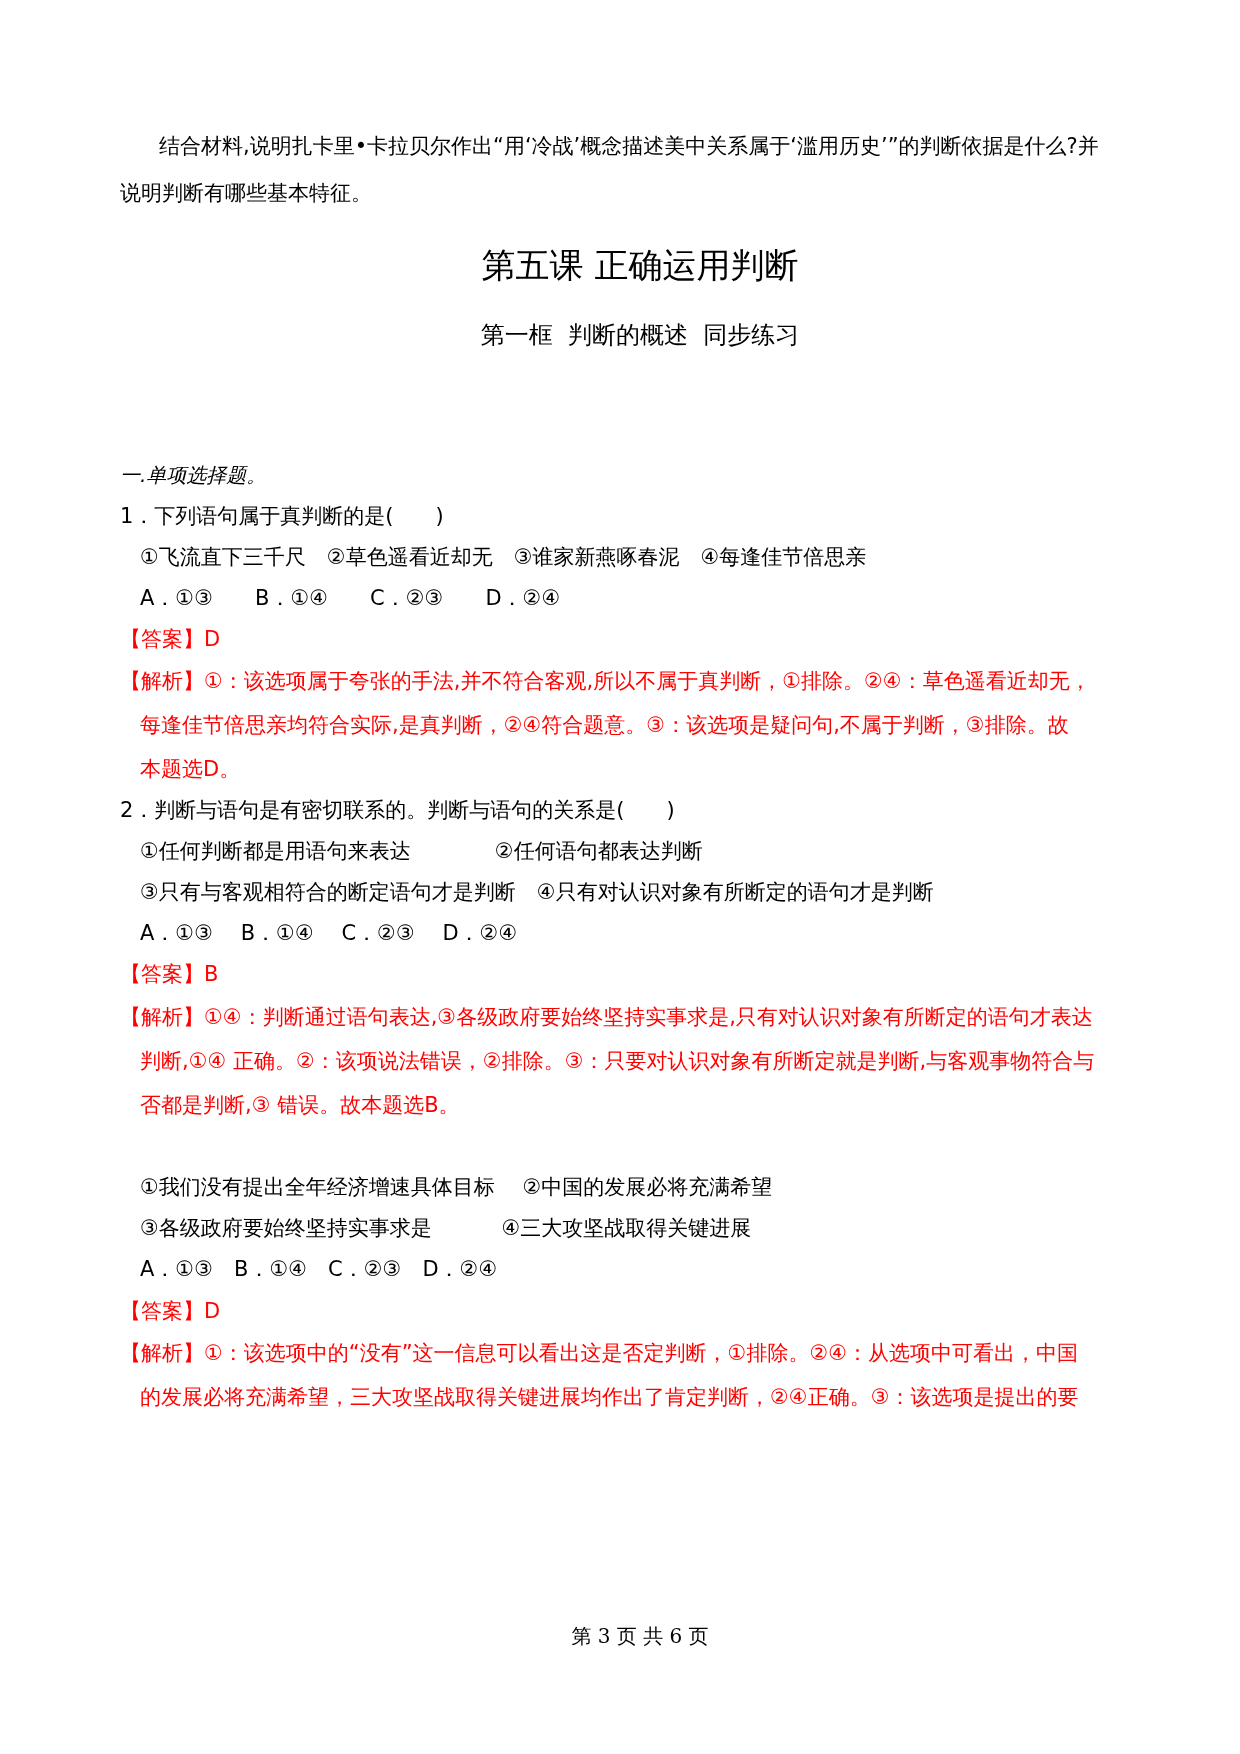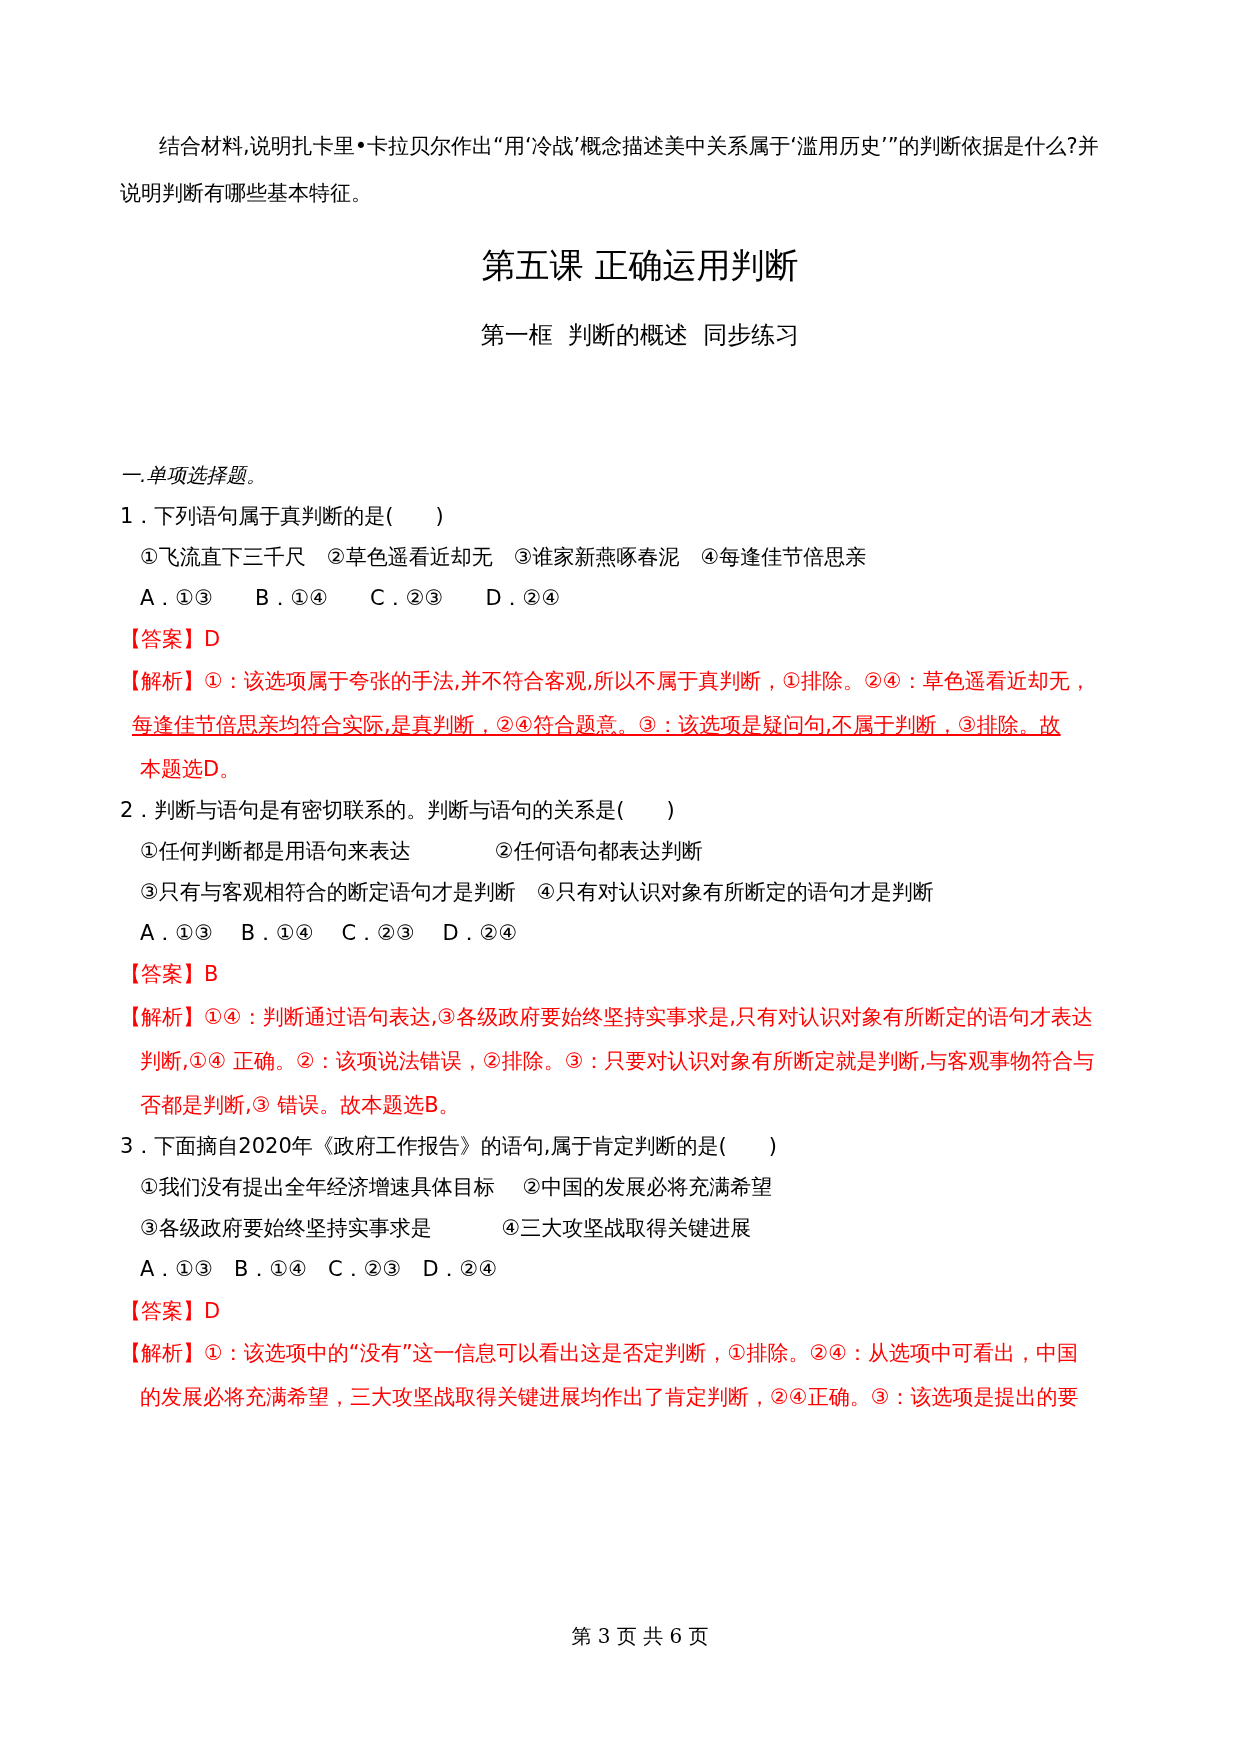--- a/index.html
+++ b/index.html
@@ -66,33 +66,32 @@
   <div class="title" style="top:243px;">第五课 正确运用判断</div>
   <div class="subtitle" style="top:314px;">第一框  判断的概述  同步练习</div>
 
   <div class="line" style="left:100px; top:461px; font-size:20px;font-style:italic;">一.单项选择题。</div>
 
   <div class="line" style="left:100px; top:502px;">1．下列语句属于真判断的是(　　)</div>
   <div class="line" style="left:120px; top:543px;">①飞流直下三千尺　②草色遥看近却无　③谁家新燕啄春泥　④每逢佳节倍思亲</div>
   <div class="line" style="left:120px; top:584px;">A．①③　　B．①④　　C．②③　　D．②④</div>
   <div class="line red" style="left:100px; top:625px;">【答案】D</div>
   <div class="line red" style="left:100px; top:667px;">【解析】①：该选项属于夸张的手法,并不符合客观,所以不属于真判断，①排除。②④：草色遥看近却无，</div>
-  <div class="line red" style="left:112px; top:711px;text-decoration:underline;">每逢佳节倍思亲均符合实际,是真判断，②④符合题意。③：该选项是疑问句,不属于判断，③排除。故</div>
+  <div class="line red" style="left:120px; top:711px;">每逢佳节倍思亲均符合实际,是真判断，②④符合题意。③：该选项是疑问句,不属于判断，③排除。故</div>
   <div class="line red" style="left:120px; top:755px;">本题选D。</div>
 
   <div class="line" style="left:100px; top:796px;">2．判断与语句是有密切联系的。判断与语句的关系是(　　)</div>
   <div class="line" style="left:120px; top:837px;">①任何判断都是用语句来表达　　　　②任何语句都表达判断</div>
   <div class="line" style="left:120px; top:878px;">③只有与客观相符合的断定语句才是判断　④只有对认识对象有所断定的语句才是判断</div>
   <div class="line" style="left:120px; top:919px;">A．①③　 B．①④　 C．②③　 D．②④</div>
   <div class="line red" style="left:100px; top:960px;">【答案】B</div>
   <div class="line red" style="left:100px; top:1003px;">【解析】①④：判断通过语句表达,③各级政府要始终坚持实事求是,只有对认识对象有所断定的语句才表达</div>
   <div class="line red" style="left:120px; top:1047px;">判断,①④ 正确。②：该项说法错误，②排除。③：只要对认识对象有所断定就是判断,与客观事物符合与</div>
   <div class="line red" style="left:120px; top:1091px;">否都是判断,③ 错误。故本题选B。</div>
 
-  <div class="line" style="left:100px; top:1132px;">3．下面摘自2020年《政府工作报告》的语句,属于肯定判断的是(　　)</div>
   <div class="line" style="left:120px; top:1173px;">①我们没有提出全年经济增速具体目标　 ②中国的发展必将充满希望</div>
   <div class="line" style="left:120px; top:1214px;">③各级政府要始终坚持实事求是　　　 ④三大攻坚战取得关键进展</div>
   <div class="line" style="left:120px; top:1255px;">A．①③　B．①④　C．②③　D．②④</div>
   <div class="line red" style="left:100px; top:1297px;">【答案】D</div>
   <div class="line red" style="left:120px; top:1383px;">的发展必将充满希望，三大攻坚战取得关键进展均作出了肯定判断，②④正确。③：该选项是提出的要</div>
   <div class="line red" style="left:100px; top:1339px;">【解析】①：该选项中的“没有”这一信息可以看出这是否定判断，①排除。②④：从选项中可看出，中国</div>
 
   <div class="footer" style="top:1623px;">第 3 页 共 6 页</div>
 </div>
 

